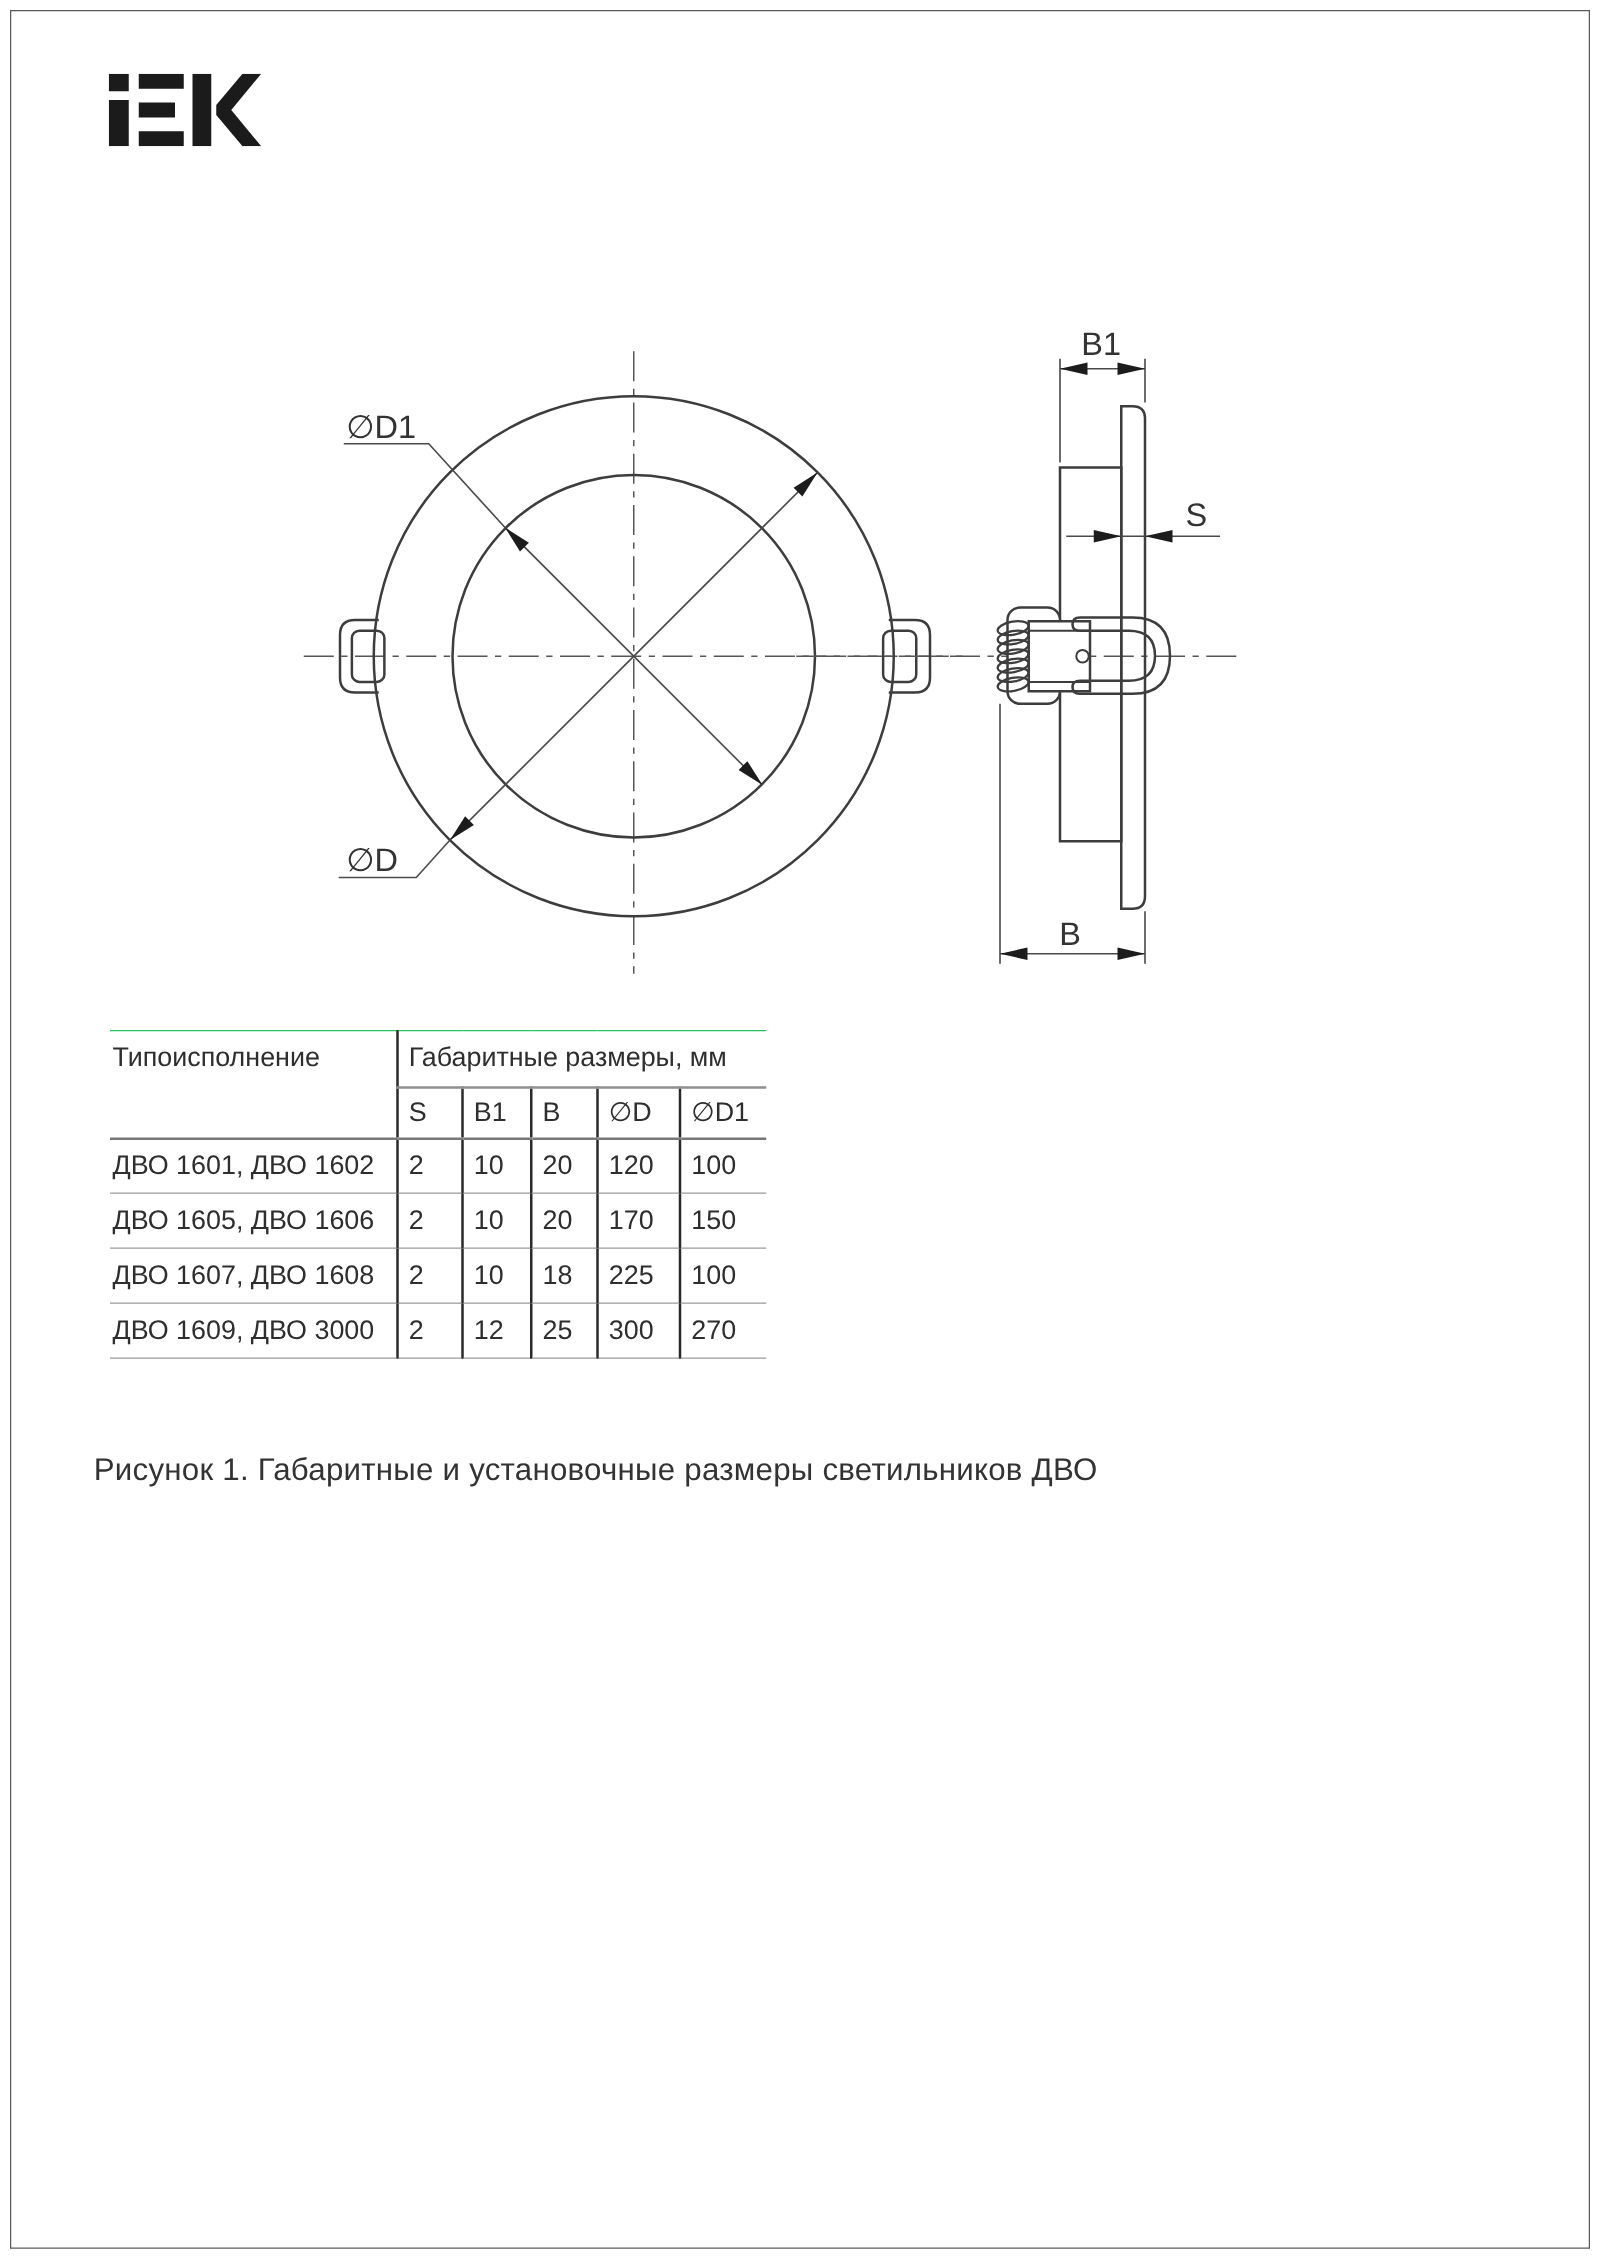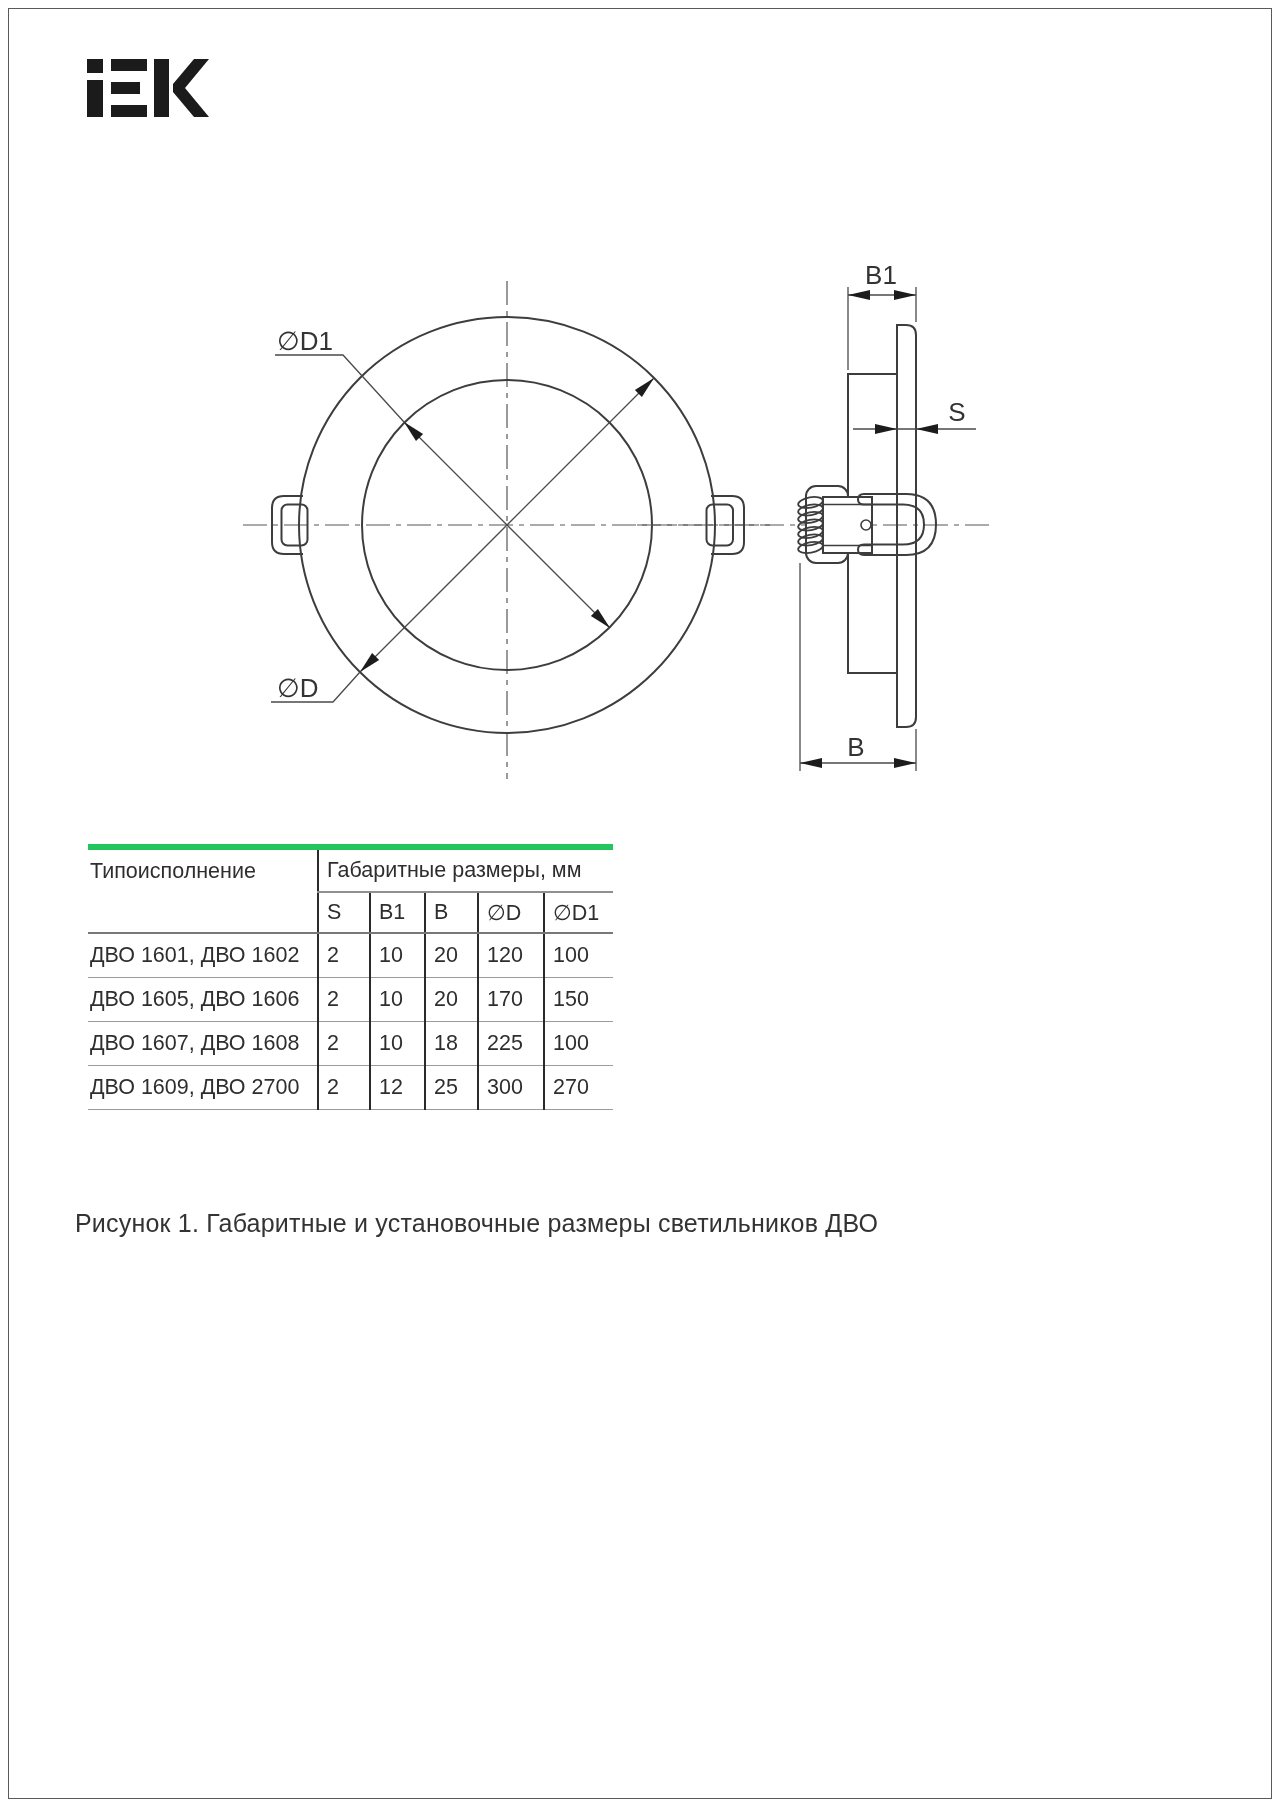--- a/index.html
+++ b/index.html
@@ -9,38 +9,38 @@
   }
   .frame{
     position:absolute;left:8px;top:8px;right:8px;bottom:8px;
     border:1.5px solid #5a5a5a;pointer-events:none;
   }
   .logo{position:absolute;left:87px;top:59px;width:122px;height:58px;}
   .drawing{position:absolute;left:0;top:0;}
   .dim-text{font-family:"Liberation Sans","DejaVu Sans",sans-serif;font-size:26px;fill:#333333;}
   
   .dim-table{
-    position:absolute;left:88px;top:844px;width:525px;
+    position:absolute;left:88px;top:824px;width:525px;
     border-collapse:collapse;table-layout:fixed;
     font-size:21.5px;color:#2e2e2e;
-    border-top:6px solid #22c55e;
+    border-top:1px solid #22c55e;
   }
   .dim-table td{padding:0;vertical-align:middle;white-space:nowrap;overflow:hidden;}
   .c-name{padding-left:2px !important;}
   .c-val,.c-group{border-left:2px solid #2a2a2a;padding-left:8px !important;margin-left:32px;}
   .c-group{border-bottom:2px solid #8f8f8f;}
   .hdr-name{vertical-align:top !important;padding-top:9px !important;border-bottom:2px solid #787878;}
   .hr1{height:45px;}
   .hr2{height:41px;}
   .hr2 td{border-bottom:2px solid #787878;}
   .dr{height:44px;}
   .dr td{border-bottom:1.6px solid #9b9b9b;}
   .caption{
     position:absolute;left:75px;top:1162px;
-    font-size:25px;color:#333333;letter-spacing:0.2px;margin-top:47px;
+    font-size:25px;color:#333333;letter-spacing:0.2px;
   }
 </style>
 </head>
 <body>
 
 <div class="page">
 
   <div class="frame"></div>
 
   <div class="logo" role="img" aria-label="IEK">
@@ -190,21 +190,21 @@
       </tr>
       <tr class="dr">
         <td class="c-name">ДВО 1607, ДВО 1608</td>
         <td class="c-val">2</td>
         <td class="c-val">10</td>
         <td class="c-val">18</td>
         <td class="c-val">225</td>
         <td class="c-val">100</td>
       </tr>
       <tr class="dr">
-        <td class="c-name">ДВО 1609, ДВО 2700</td>
+        <td class="c-name">ДВО 1609, ДВО 3000</td>
         <td class="c-val">2</td>
         <td class="c-val">12</td>
         <td class="c-val">25</td>
         <td class="c-val">300</td>
         <td class="c-val">270</td>
       </tr>
     </tbody>
   </table>
 
   <div class="caption">Рисунок 1. Габаритные и установочные размеры светильников ДВО</div>

